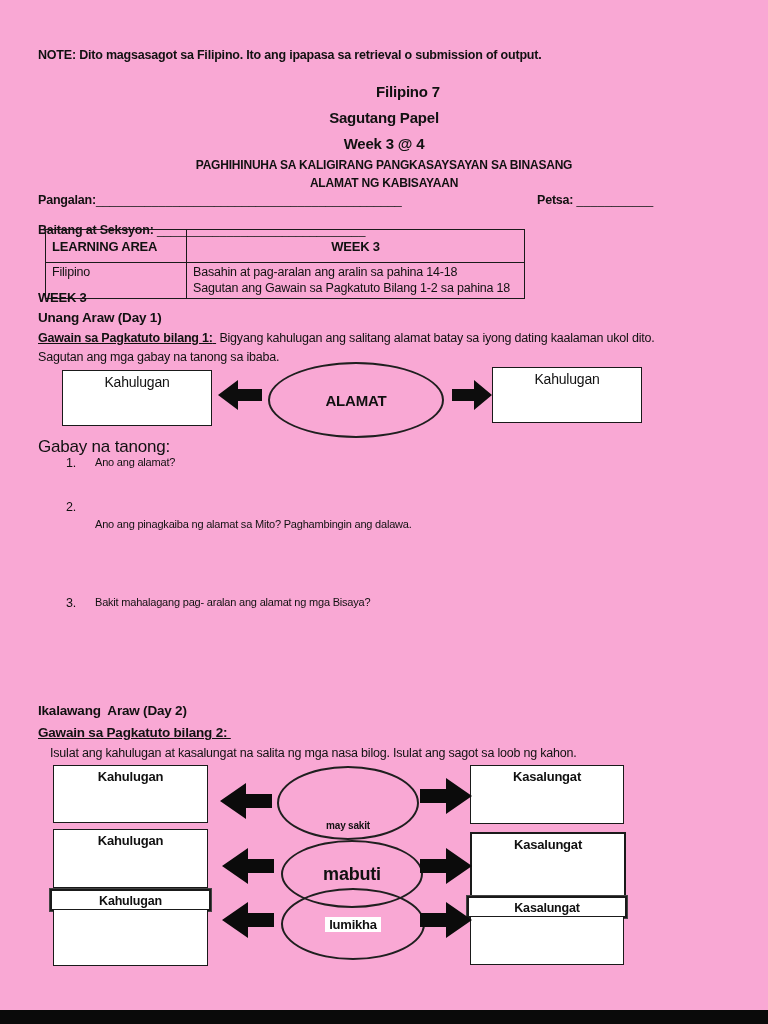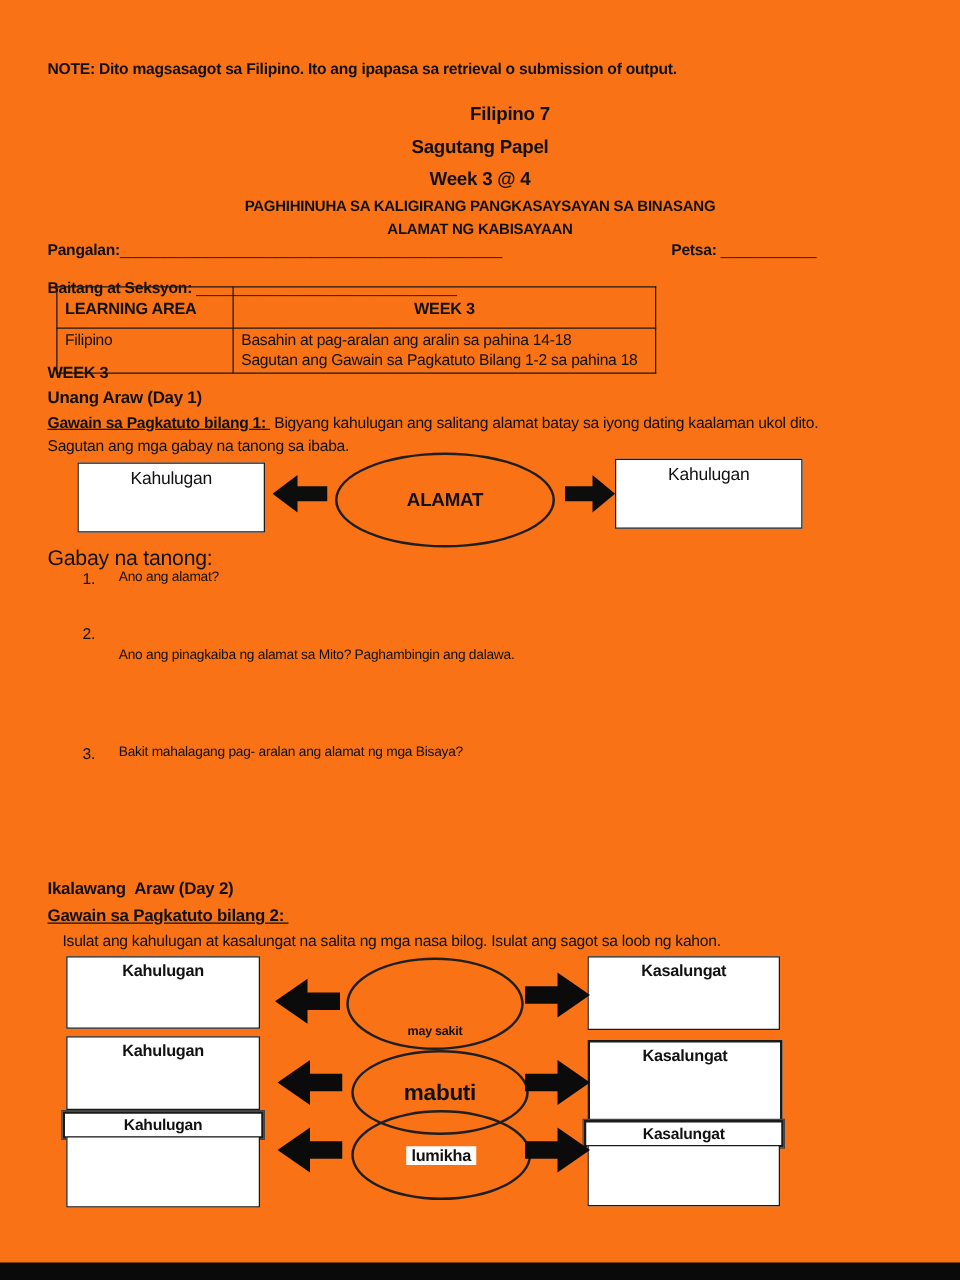--- a/index.html
+++ b/index.html
@@ -1,16 +1,16 @@
 <!DOCTYPE html>
 <html><head>
 <meta charset="utf-8">
 <style>
   html,body{margin:0;padding:0;background:#ffffff;}
-  .page{position:relative;width:768px;height:1024px;background:#f97316;overflow:hidden;
+  .page{position:relative;width:768px;height:1024px;background:#f9a8d4;overflow:hidden;
         font-family:"Liberation Sans","DejaVu Sans",sans-serif;color:#111;letter-spacing:-0.2px;}
   .abs{position:absolute;}
   .b{font-weight:bold;}
   .center{left:0;width:768px;text-align:center;}
   .note{left:38px;top:48px;font-size:12.5px;font-weight:bold;}
   .h-big{font-size:15px;font-weight:bold;}
   .h-small{font-size:12px;font-weight:bold;}
   .fieldrow{font-size:12.5px;font-weight:bold;}
   .blank{font-weight:normal;letter-spacing:0;color:#222;}
   

